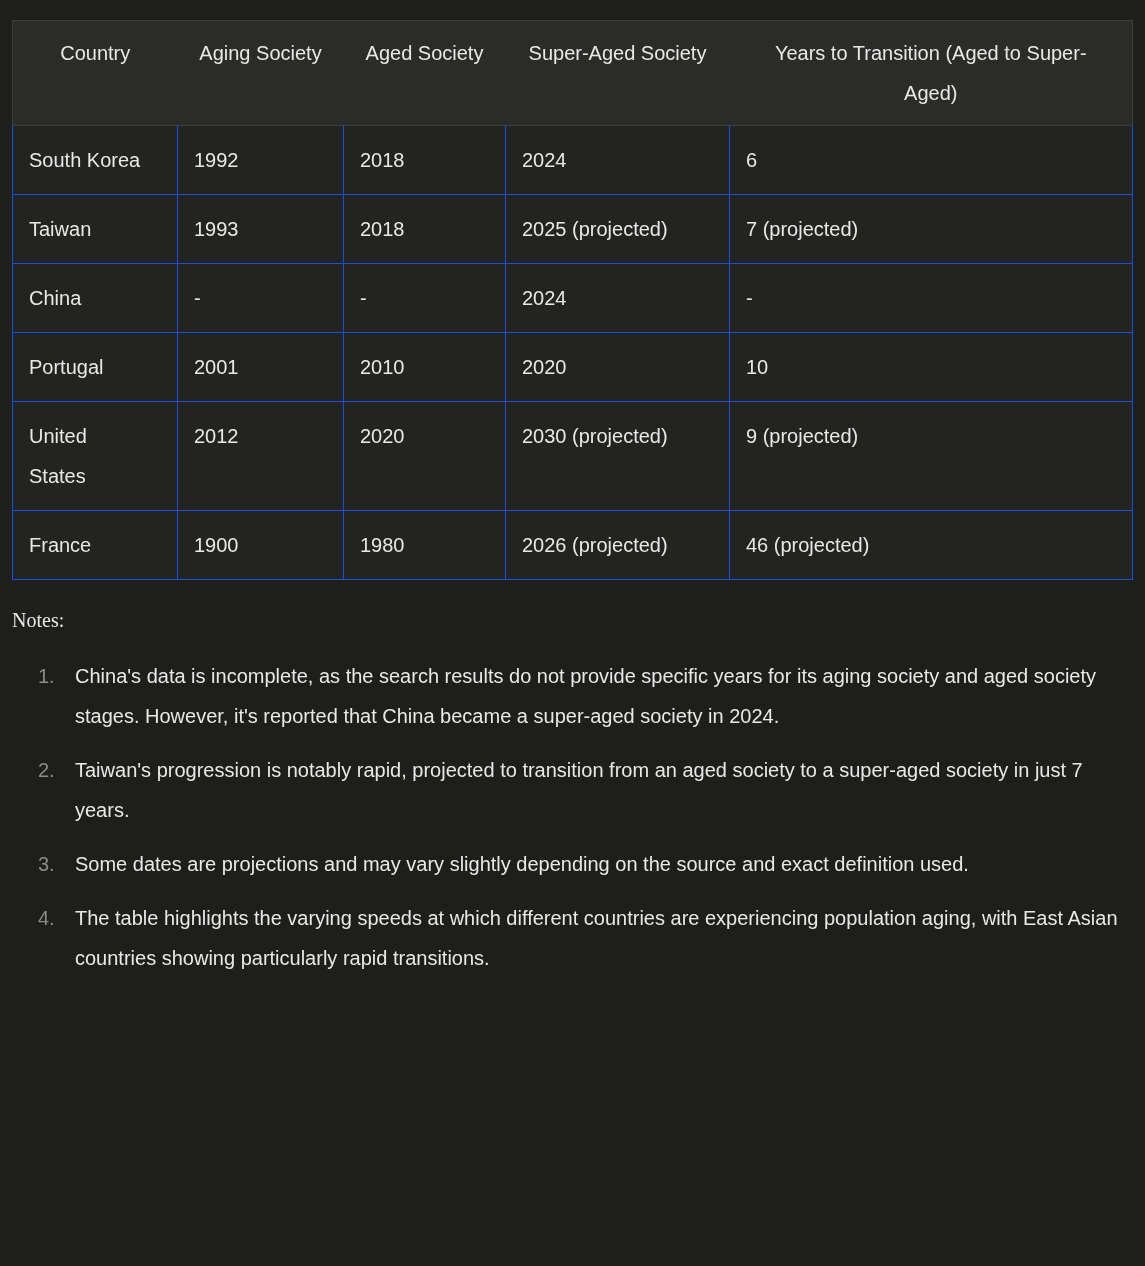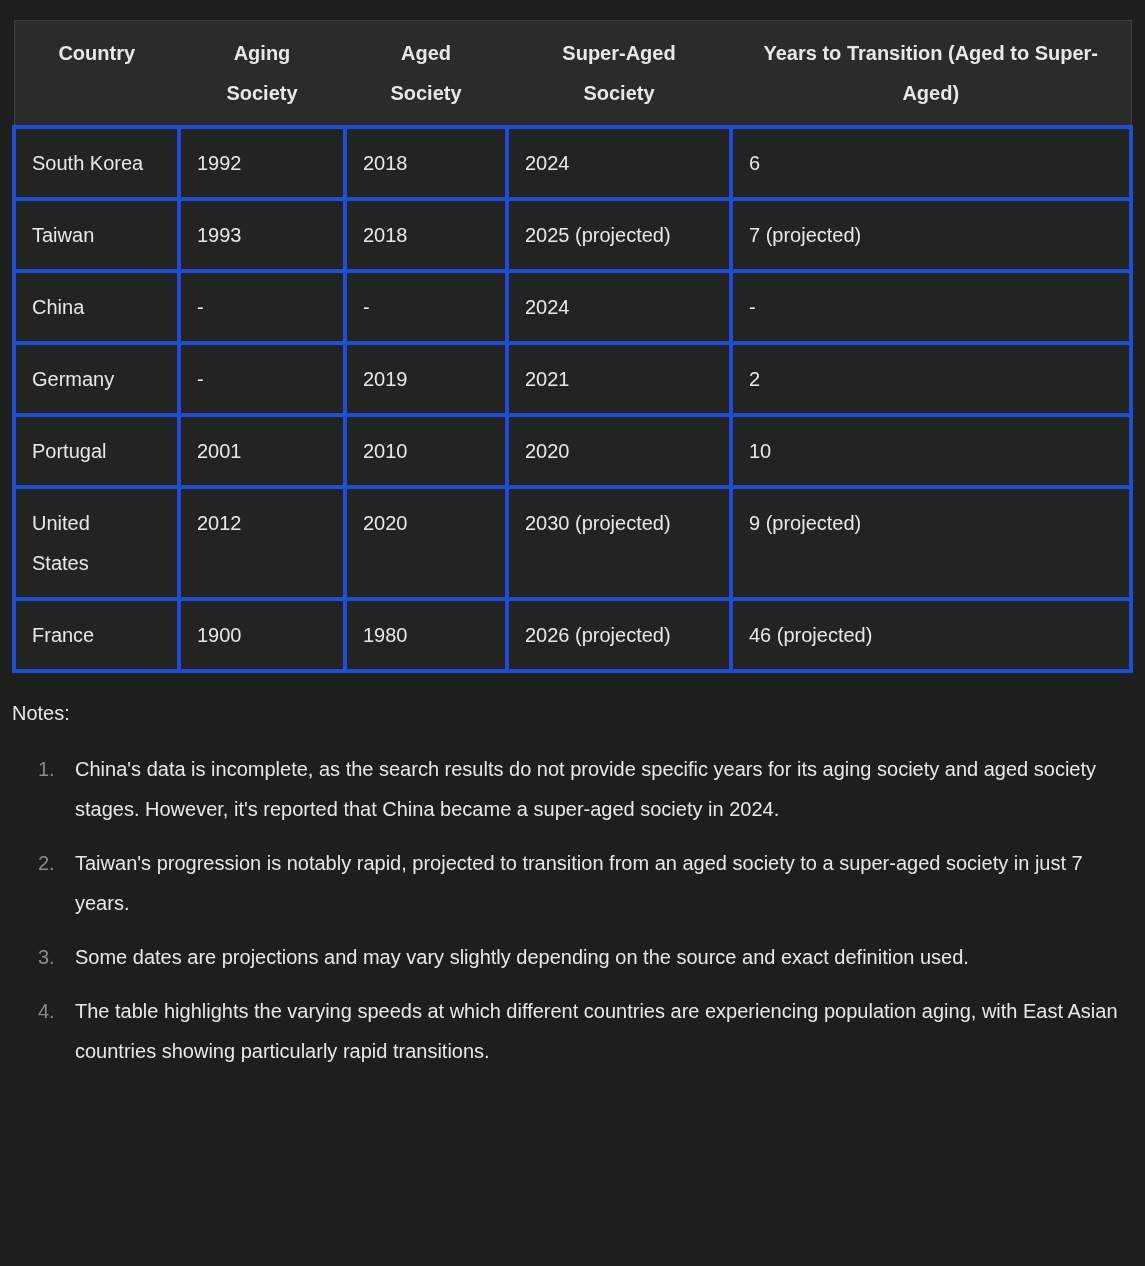--- a/index.html
+++ b/index.html
@@ -25,44 +25,45 @@
     table-layout: fixed;
     border: 1px solid #3e3e3d;
   }
   col.c1 { width: 165px; }
   col.c2 { width: 166px; }
   col.c3 { width: 162px; }
   col.c4 { width: 224px; }
   col.c5 { width: auto;  }
   th {
     background: #2b2b2a;
-    font-weight: bold;
+    font-weight: normal;
     text-align: center;
     vertical-align: top;
     padding: 12px 20px;
     line-height: 40px;
     border: none;
     border-bottom: 1px solid #3e3e3d;
   }
   td {
     background: #232322;
-    border: 4px solid #1d4ed8;
+    border: 1px solid #1d4ed8;
     padding: 14px 16px;
     line-height: 40px;
     vertical-align: top;
     text-align: left;
     overflow: hidden;
   }
   .country-text {
     display: inline-block;
     max-width: 120px;
   }
   .notes-heading {
     margin-top: 20px;
     line-height: 40px;
+    font-family: Liberation Serif, serif;
   }
   .notes-list {
     margin: 16px 0 0 0;
     padding: 0;
   }
   .note-item {
     position: relative;
     padding-left: 63px;
     line-height: 40px;
     margin-top: 14px;
@@ -112,27 +113,20 @@
         <td>7 (projected)</td>
       </tr>
       <tr>
         <td><span class="country-text">China</span></td>
         <td>-</td>
         <td>-</td>
         <td>2024</td>
         <td>-</td>
       </tr>
       <tr>
-        <td><span class="country-text">Germany</span></td>
-        <td>-</td>
-        <td>2019</td>
-        <td>2021</td>
-        <td>2</td>
-      </tr>
-      <tr>
         <td><span class="country-text">Portugal</span></td>
         <td>2001</td>
         <td>2010</td>
         <td>2020</td>
         <td>10</td>
       </tr>
       <tr>
         <td><span class="country-text">United States</span></td>
         <td>2012</td>
         <td>2020</td>

